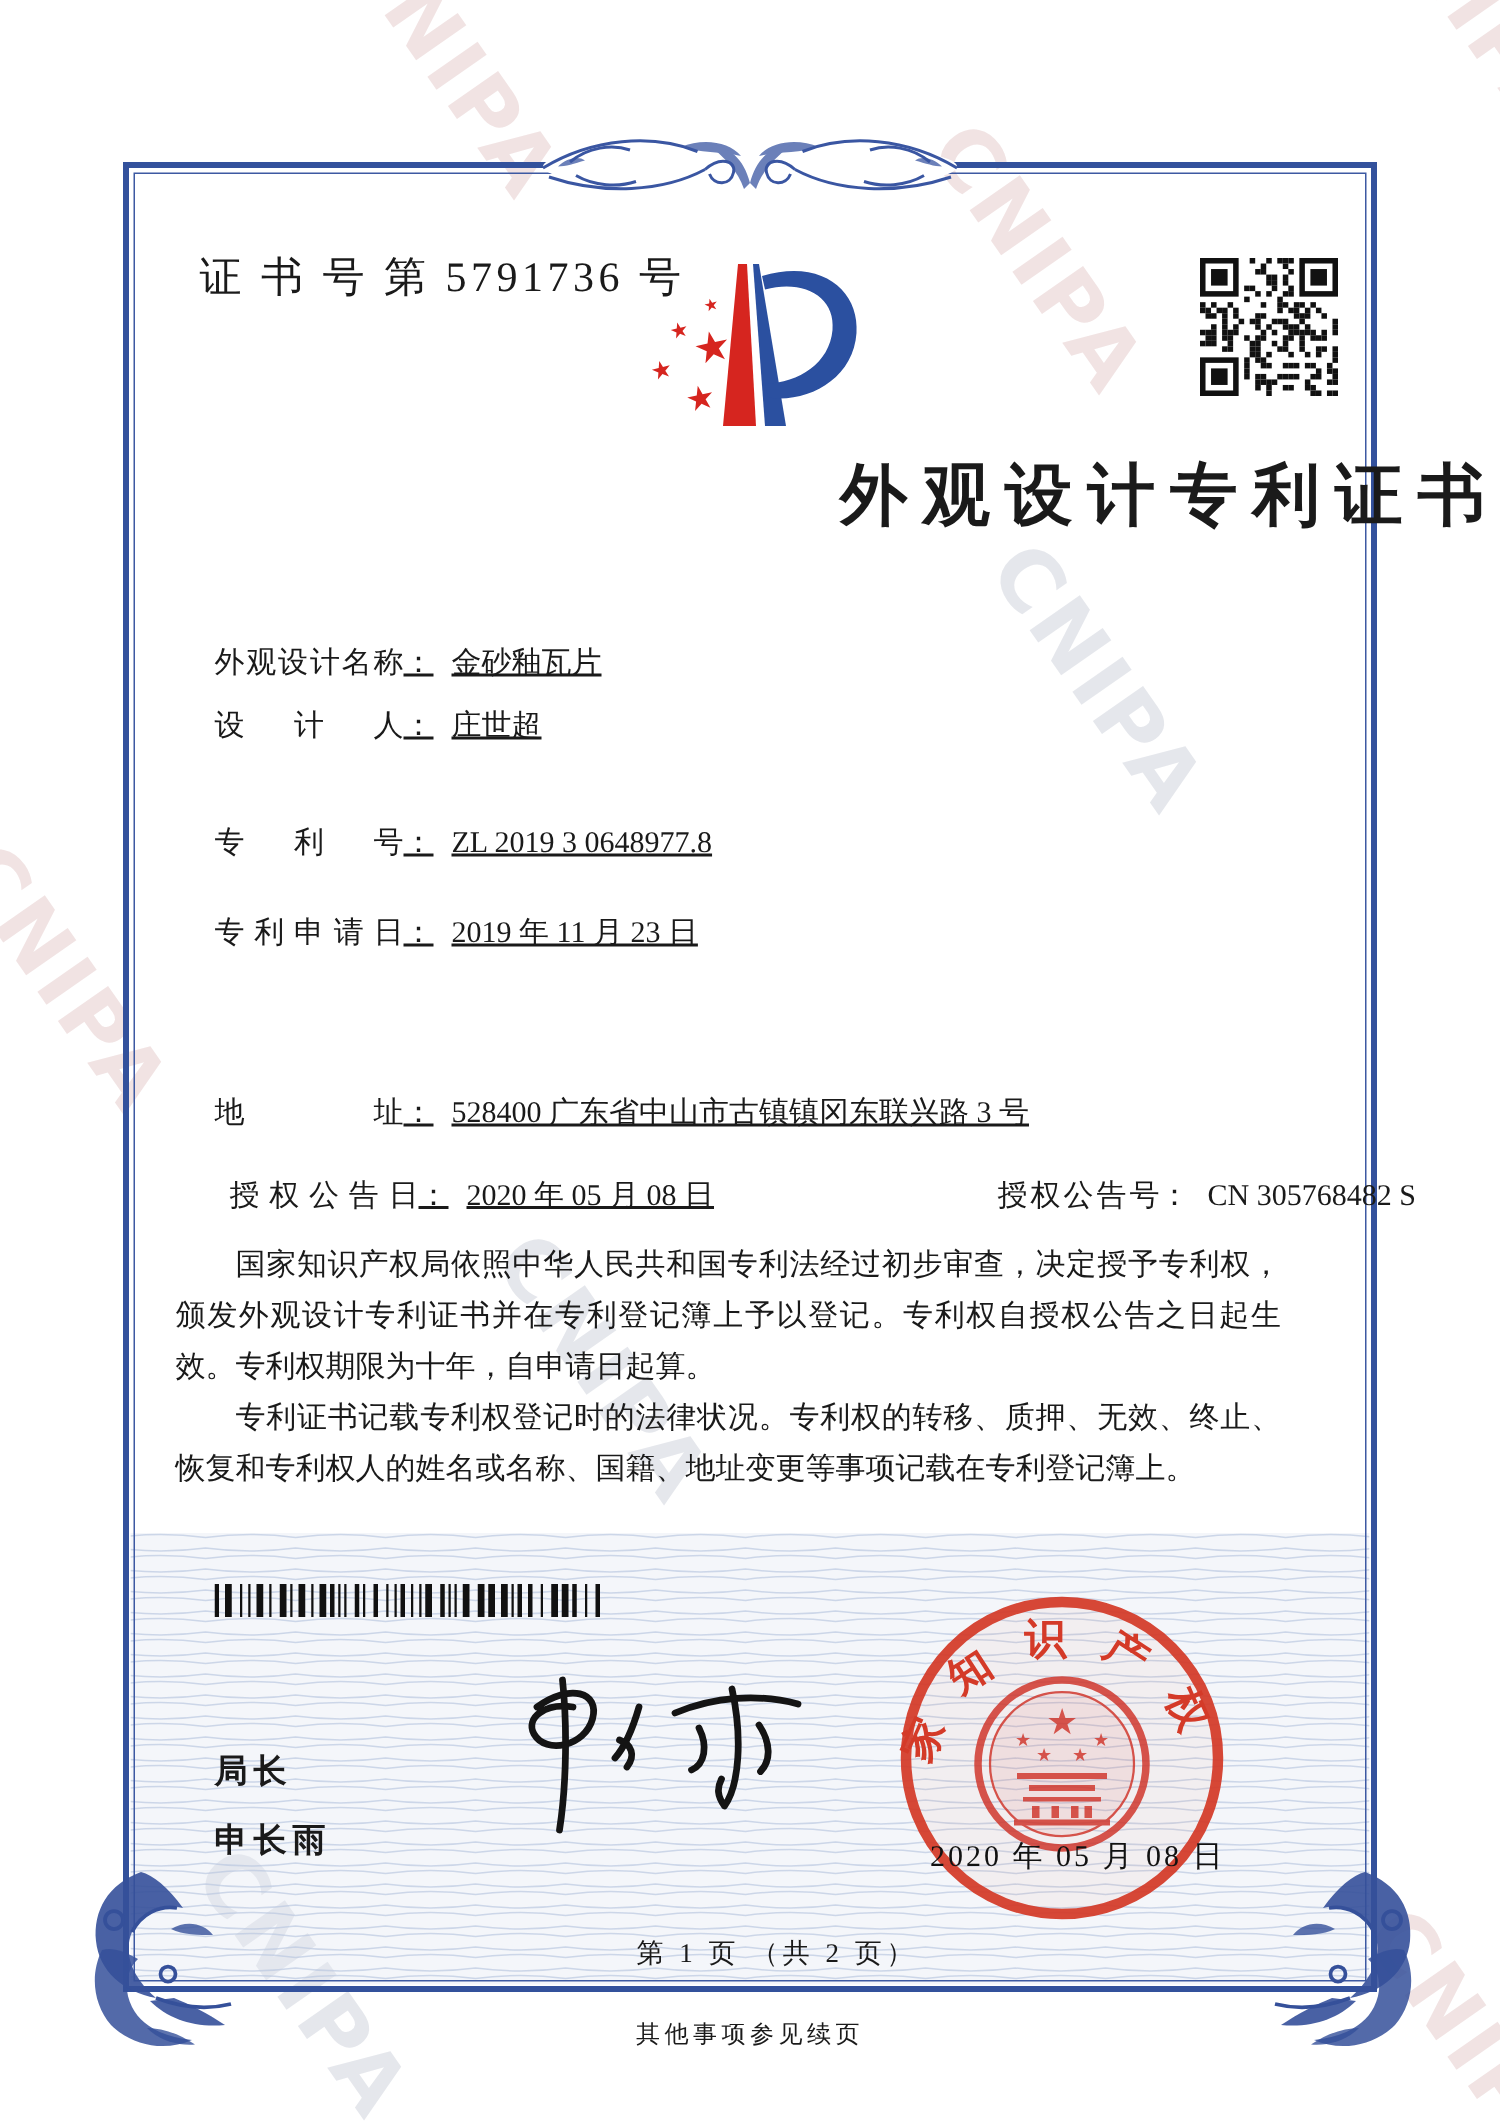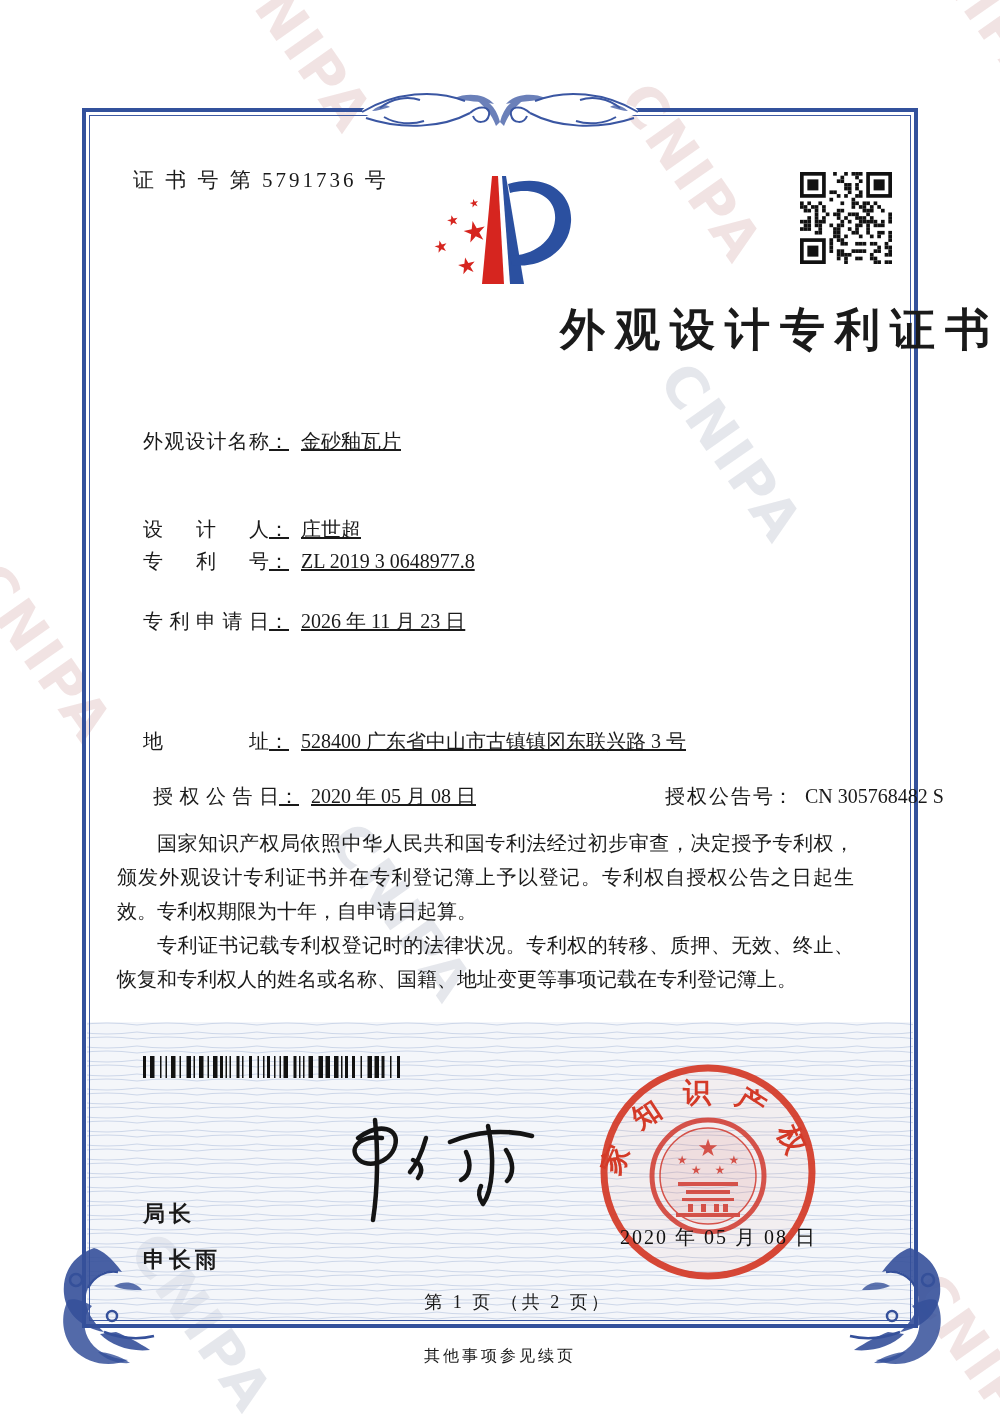--- a/index.html
+++ b/index.html
@@ -12,39 +12,39 @@
   .wm.pink{color:rgba(214,170,170,0.33);}
   .wm.gray{color:rgba(168,174,192,0.30);}
   
   .frame{position:absolute;left:82px;top:108px;width:828px;height:1212px;
          border:4px solid #33519c;z-index:1;}
   .frame-inner{position:absolute;inset:3px;border:1px solid #3d59a2;}
   
   .band{position:absolute;left:87px;top:1022px;width:826px;height:301px;z-index:1;
         background:rgba(225,232,243,0.38);overflow:hidden;}
   
-  .cert-no{position:absolute;left:133px;top:166px;font-size:21px;letter-spacing:3px;z-index:2;}
+  .cert-no{position:absolute;left:133px;top:166px;font-size:28px;letter-spacing:3px;z-index:2;}
   .logo{position:absolute;left:420px;top:160px;z-index:2;}
   .qr{position:absolute;left:800px;top:172px;z-index:2;}
   .title{position:absolute;left:0;top:300px;width:100%;text-align:right;
          font-size:45px;font-weight:700;letter-spacing:10px;z-index:2;}
   
   .frow{position:absolute;left:143px;font-size:20px;z-index:2;white-space:nowrap;text-decoration:underline;}
   .flabel{display:inline-block;width:126px;text-align:justify;text-align-last:justify;
           vertical-align:bottom;}
   .fvalue{margin-left:12px;}
   .grant-col{position:absolute;left:512px;top:0;white-space:nowrap;}
   .grant-col .flabel{width:108px;}
   
   .body-text{position:absolute;left:117px;top:826px;width:737px;font-size:20px;
              line-height:34px;text-align:justify;z-index:2;}
   .body-text p{margin:0;text-indent:2em;}
   
   .barcode{position:absolute;left:143px;top:1056px;z-index:2;}
-  .signer{position:absolute;left:143px;top:1199px;z-index:2;
+  .signer{position:absolute;left:143px;top:1166px;z-index:2;
           font-family:"Liberation Sans","DejaVu Sans",sans-serif;font-weight:700;font-size:22px;}
   .signer div{margin-bottom:16px;letter-spacing:4px;}
   .signature{position:absolute;left:320px;top:1108px;z-index:2;}
   .seal{position:absolute;left:592px;top:1050px;z-index:3;}
   .seal-date{position:absolute;left:620px;top:1224px;z-index:4;font-size:20px;
              letter-spacing:2px;color:#111;white-space:nowrap;}
   .page-num{position:absolute;left:0;top:1290px;width:100%;text-align:center;
             font-size:18px;letter-spacing:3px;z-index:2;padding-left:18px;}
   .cont-note{position:absolute;left:0;top:1346px;width:100%;text-align:center;
              font-size:16px;letter-spacing:3px;z-index:2;}
@@ -378,28 +378,28 @@
       <rect x="0" y="66.24000000000001" width="25.76" height="25.76" fill="#111"></rect>
       <rect x="3.68" y="69.92" width="18.400000000000002" height="18.400000000000002" fill="#fff"></rect>
       <rect x="7.36" y="73.60000000000001" width="11.040000000000001" height="11.040000000000001" fill="#111"></rect>
     </svg>
 
   <div class="title">外观设计专利证书</div>
 
   <div class="frow" style="top:428px;">
     <span class="flabel">外观设计名称</span><span>：</span><span class="fvalue">金砂釉瓦片</span>
   </div>
-  <div class="frow" style="top:516px;">
+  <div class="frow" style="top:470px;">
     <span class="flabel">设计人</span><span>：</span><span class="fvalue">庄世超</span>
   </div>
   <div class="frow" style="top:548px;">
     <span class="flabel">专利号</span><span>：</span><span class="fvalue">ZL 2019 3 0648977.8</span>
   </div>
   <div class="frow" style="top:608px;">
-    <span class="flabel">专利申请日</span><span>：</span><span class="fvalue">2026 年 11 月 23 日</span>
+    <span class="flabel">专利申请日</span><span>：</span><span class="fvalue">2019 年 11 月 23 日</span>
   </div>
   <div class="frow" style="top:728px;">
     <span class="flabel">地址</span><span>：</span><span class="fvalue">528400 广东省中山市古镇镇冈东联兴路 3 号</span>
   </div>
   <div class="frow" style="top:783px;width:730px;margin-left:10px;">
     <span class="flabel">授权公告日</span><span>：</span><span class="fvalue">2020 年 05 月 08 日</span>
     <span class="grant-col">
       <span class="flabel">授权公告号</span><span>：</span><span class="fvalue">CN 305768482 S</span>
     </span>
   </div>

